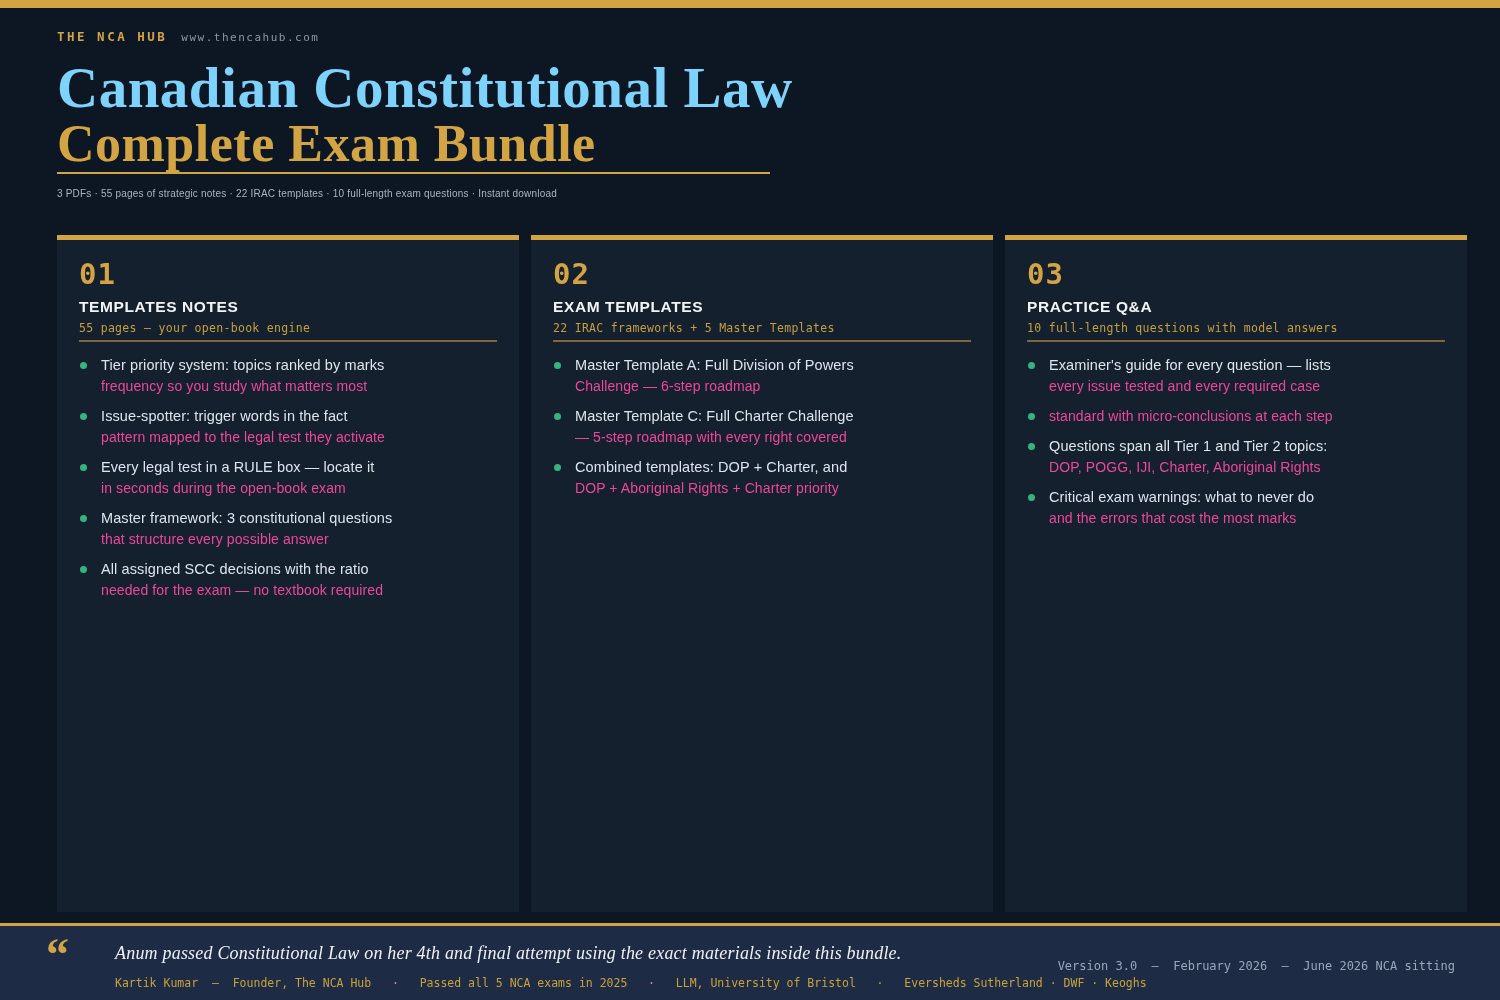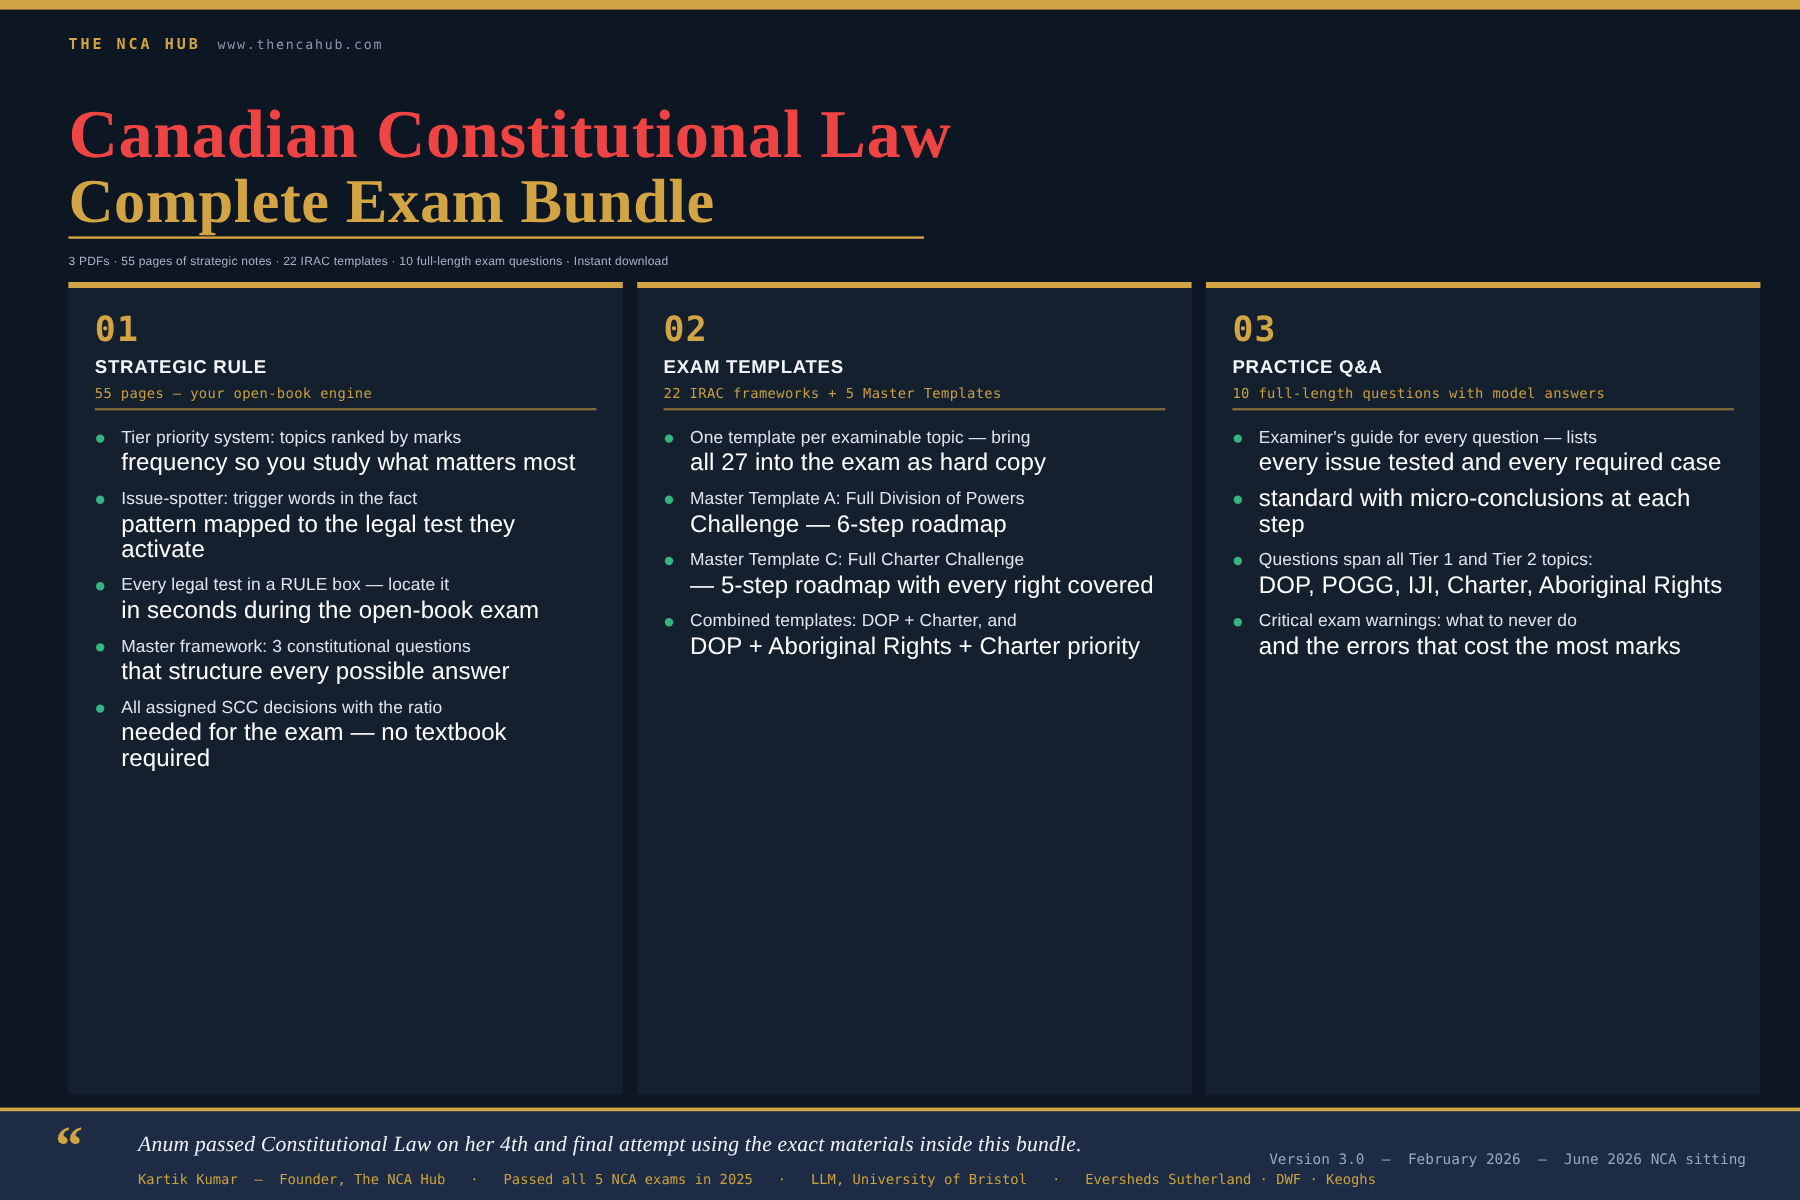--- a/index.html
+++ b/index.html
@@ -22,24 +22,24 @@
   .brand-name {
     font-family: "DejaVu Sans Mono", monospace;
     font-size: 12.5px; font-weight: bold; color: #d2a444; letter-spacing: 2.5px;
   }
   .brand-url {
     font-family: "DejaVu Sans Mono", monospace;
     font-size: 11px; color: #8a96a8; letter-spacing: 1.5px;
     text-decoration: none; cursor: pointer;
   }
   .page-title {
-    margin-top: 39px;
+    margin-top: 14px;
     font-family: "Liberation Serif", serif;
     font-weight: bold; font-size: 57px; line-height: 60px;
-    color: #ef4444; letter-spacing: 0.5px;
+    color: #7dd3fc; letter-spacing: 0.5px;
   }
   .page-subtitle {
     margin-top: 4px;
     font-family: "Liberation Serif", serif;
     font-weight: bold; font-size: 52px; line-height: 44px;
     color: #d2a444; letter-spacing: 0.5px;
   }
   .title-underline { margin-top: 6px; width: 713px; height: 2px; background: #d2a444; }
   .meta-line { margin-top: 14px; font-size: 10px; color: #a9b4c3; letter-spacing: 0.2px; }
 
@@ -72,21 +72,21 @@
   }
   .card-divider { margin-top: 5px; height: 1.5px; background: rgba(210, 164, 68, 0.55); }
   .bullet-list { margin-top: 13px; list-style: none; }
   .bullet-item { position: relative; padding-left: 22px; margin-bottom: 9px; }
   .bullet-dot {
     position: absolute; left: 1px; top: 7px;
     width: 7px; height: 7px; border-radius: 50%;
     background: #36b37e;
   }
   .bullet-line1 { font-size: 14.5px; line-height: 21px; color: #dde4ec; letter-spacing: 0.1px; }
-  .bullet-line2 { font-size: 20px; line-height: 21px; color: #ffffff; letter-spacing: 0.1px; }
+  .bullet-line2 { font-size: 14px; line-height: 21px; color: #ec4899; letter-spacing: 0.1px; }
 
   .footer {
     position: absolute; left: 0; bottom: 0;
     width: 1500px; height: 77px;
     background: #1e2b45;
     border-top: 3px solid #d2a444;
   }
   .quote-mark {
     position: absolute; left: 46px; top: 6px;
     font-family: "Liberation Serif", serif; font-weight: bold;
@@ -121,21 +121,21 @@
   <h1 class="page-title">Canadian Constitutional Law</h1>
   <h2 class="page-subtitle">Complete Exam Bundle</h2>
   <div class="title-underline"></div>
   <div class="meta-line">3 PDFs · 55 pages of strategic notes · 22 IRAC templates · 10 full-length exam questions · Instant download</div>
 </header>
 
 <main class="cards-row">
 
   <section class="card">
     <div class="card-number">01</div>
-    <div class="card-title">STRATEGIC RULE</div>
+    <div class="card-title">TEMPLATES NOTES</div>
     <div class="card-subtitle">55 pages — your open-book engine</div>
     <div class="card-divider"></div>
     <ul class="bullet-list">
       <li class="bullet-item">
         <span class="bullet-dot"></span>
         <div class="bullet-line1">Tier priority system: topics ranked by marks</div>
         <div class="bullet-line2">frequency so you study what matters most</div>
       </li>
       <li class="bullet-item">
         <span class="bullet-dot"></span>
@@ -161,25 +161,20 @@
   </section>
 
   <section class="card">
     <div class="card-number">02</div>
     <div class="card-title">EXAM TEMPLATES</div>
     <div class="card-subtitle">22 IRAC frameworks + 5 Master Templates</div>
     <div class="card-divider"></div>
     <ul class="bullet-list">
       <li class="bullet-item">
         <span class="bullet-dot"></span>
-        <div class="bullet-line1">One template per examinable topic — bring</div>
-        <div class="bullet-line2">all 27 into the exam as hard copy</div>
-      </li>
-      <li class="bullet-item">
-        <span class="bullet-dot"></span>
         <div class="bullet-line1">Master Template A: Full Division of Powers</div>
         <div class="bullet-line2">Challenge — 6-step roadmap</div>
       </li>
       <li class="bullet-item">
         <span class="bullet-dot"></span>
         <div class="bullet-line1">Master Template C: Full Charter Challenge</div>
         <div class="bullet-line2">— 5-step roadmap with every right covered</div>
       </li>
       <li class="bullet-item">
         <span class="bullet-dot"></span>

